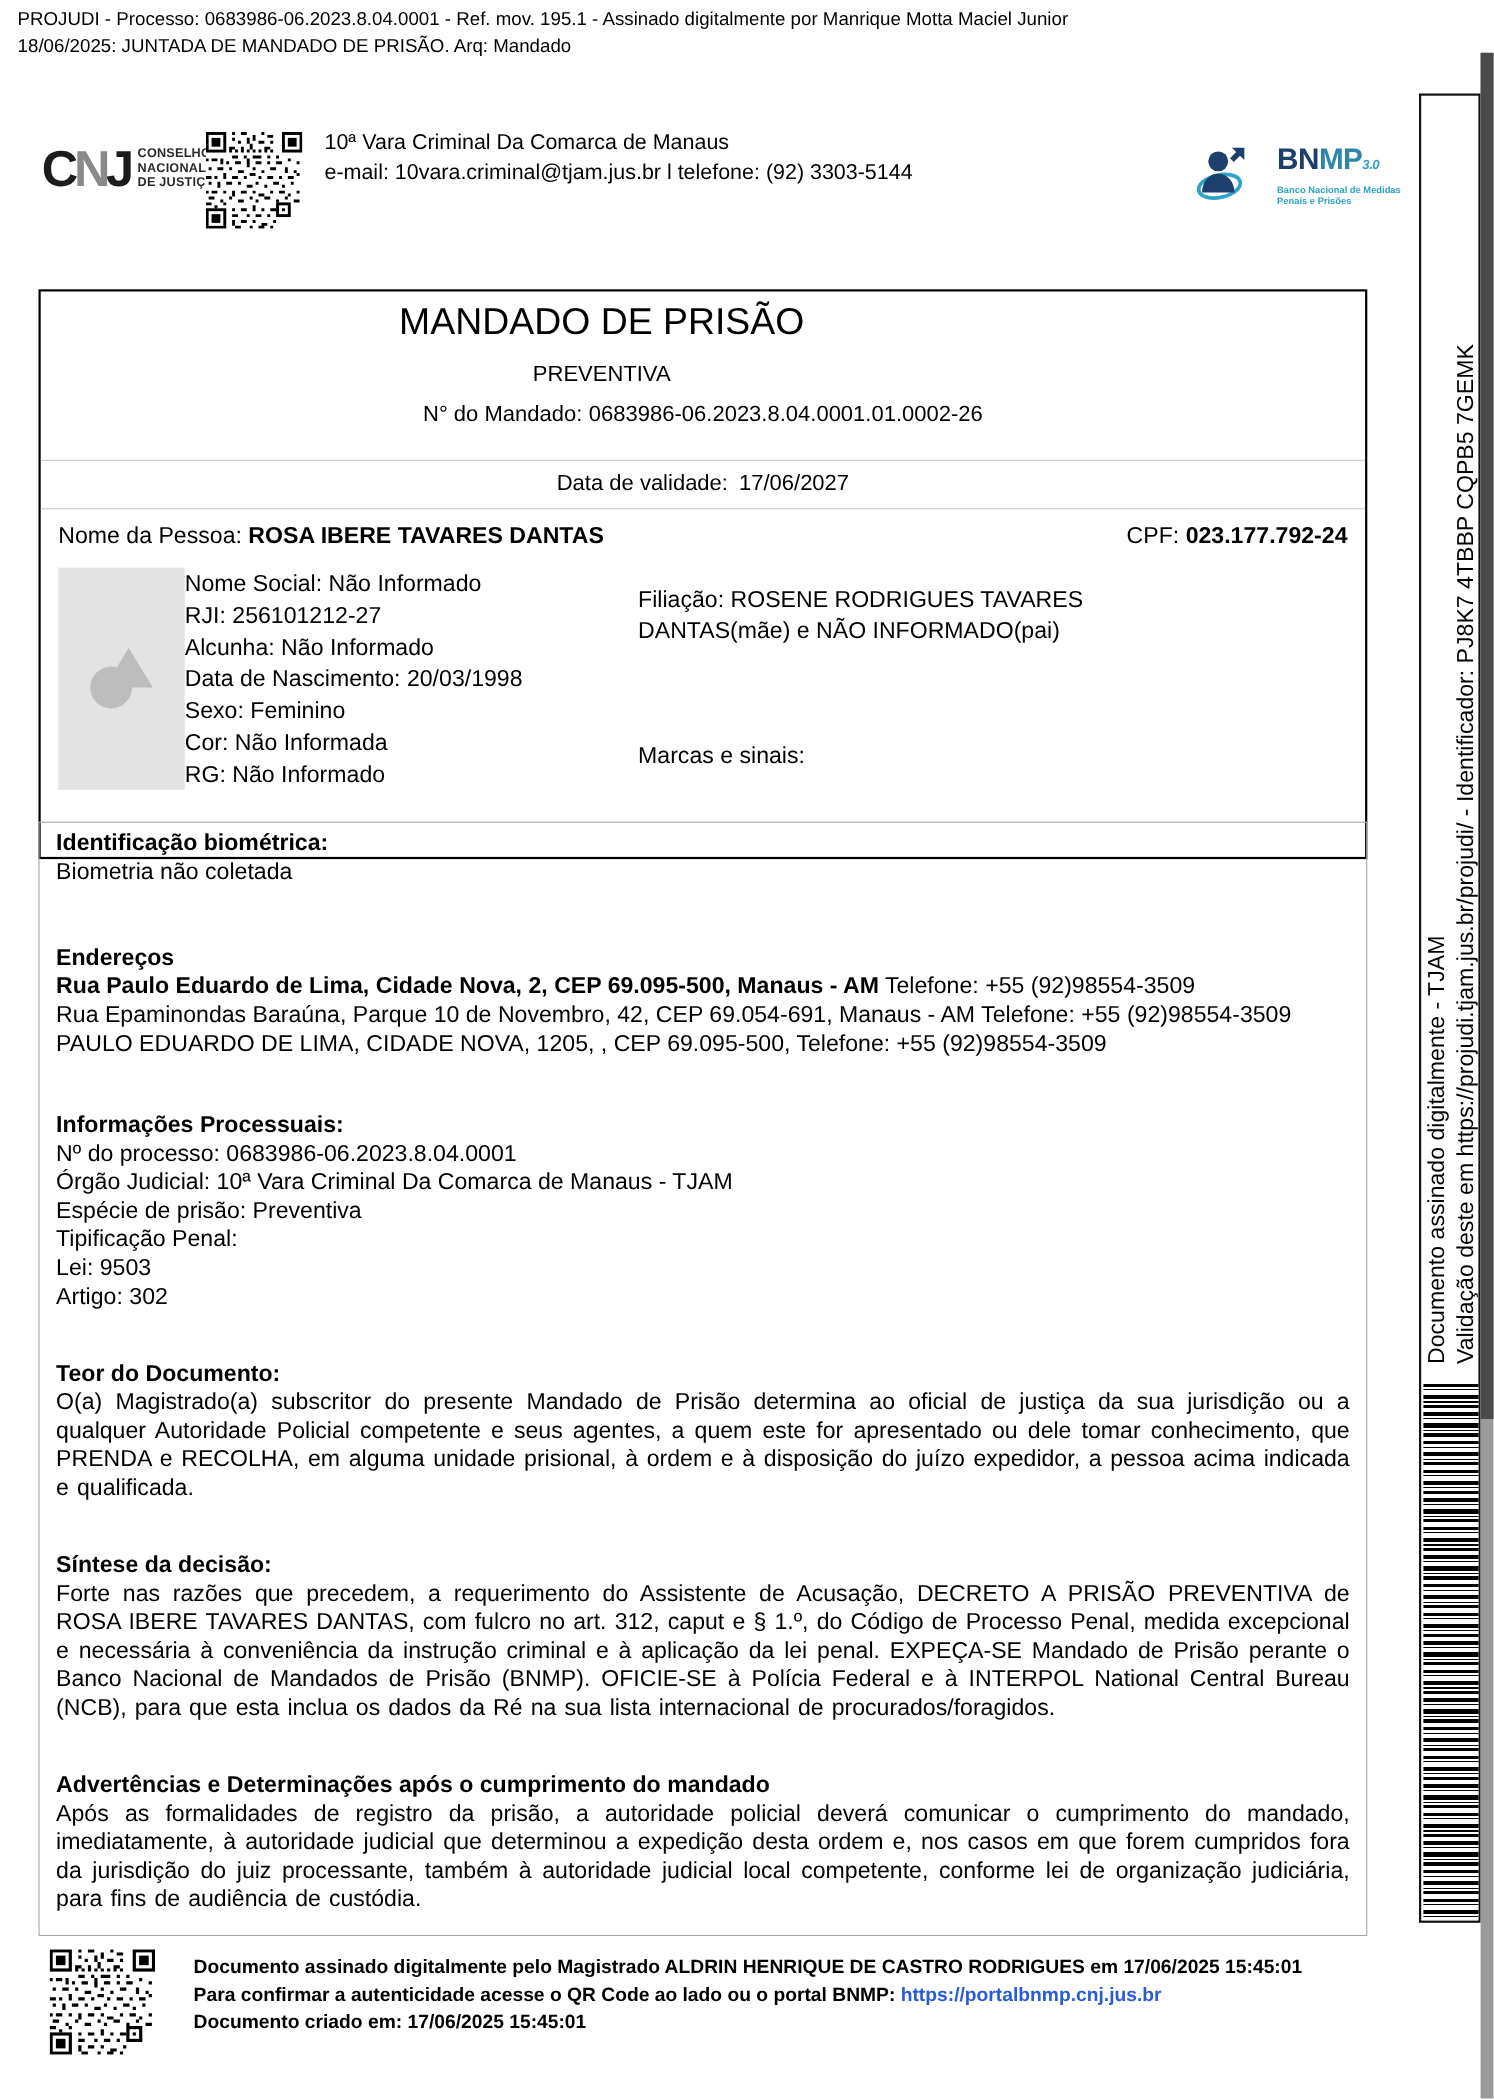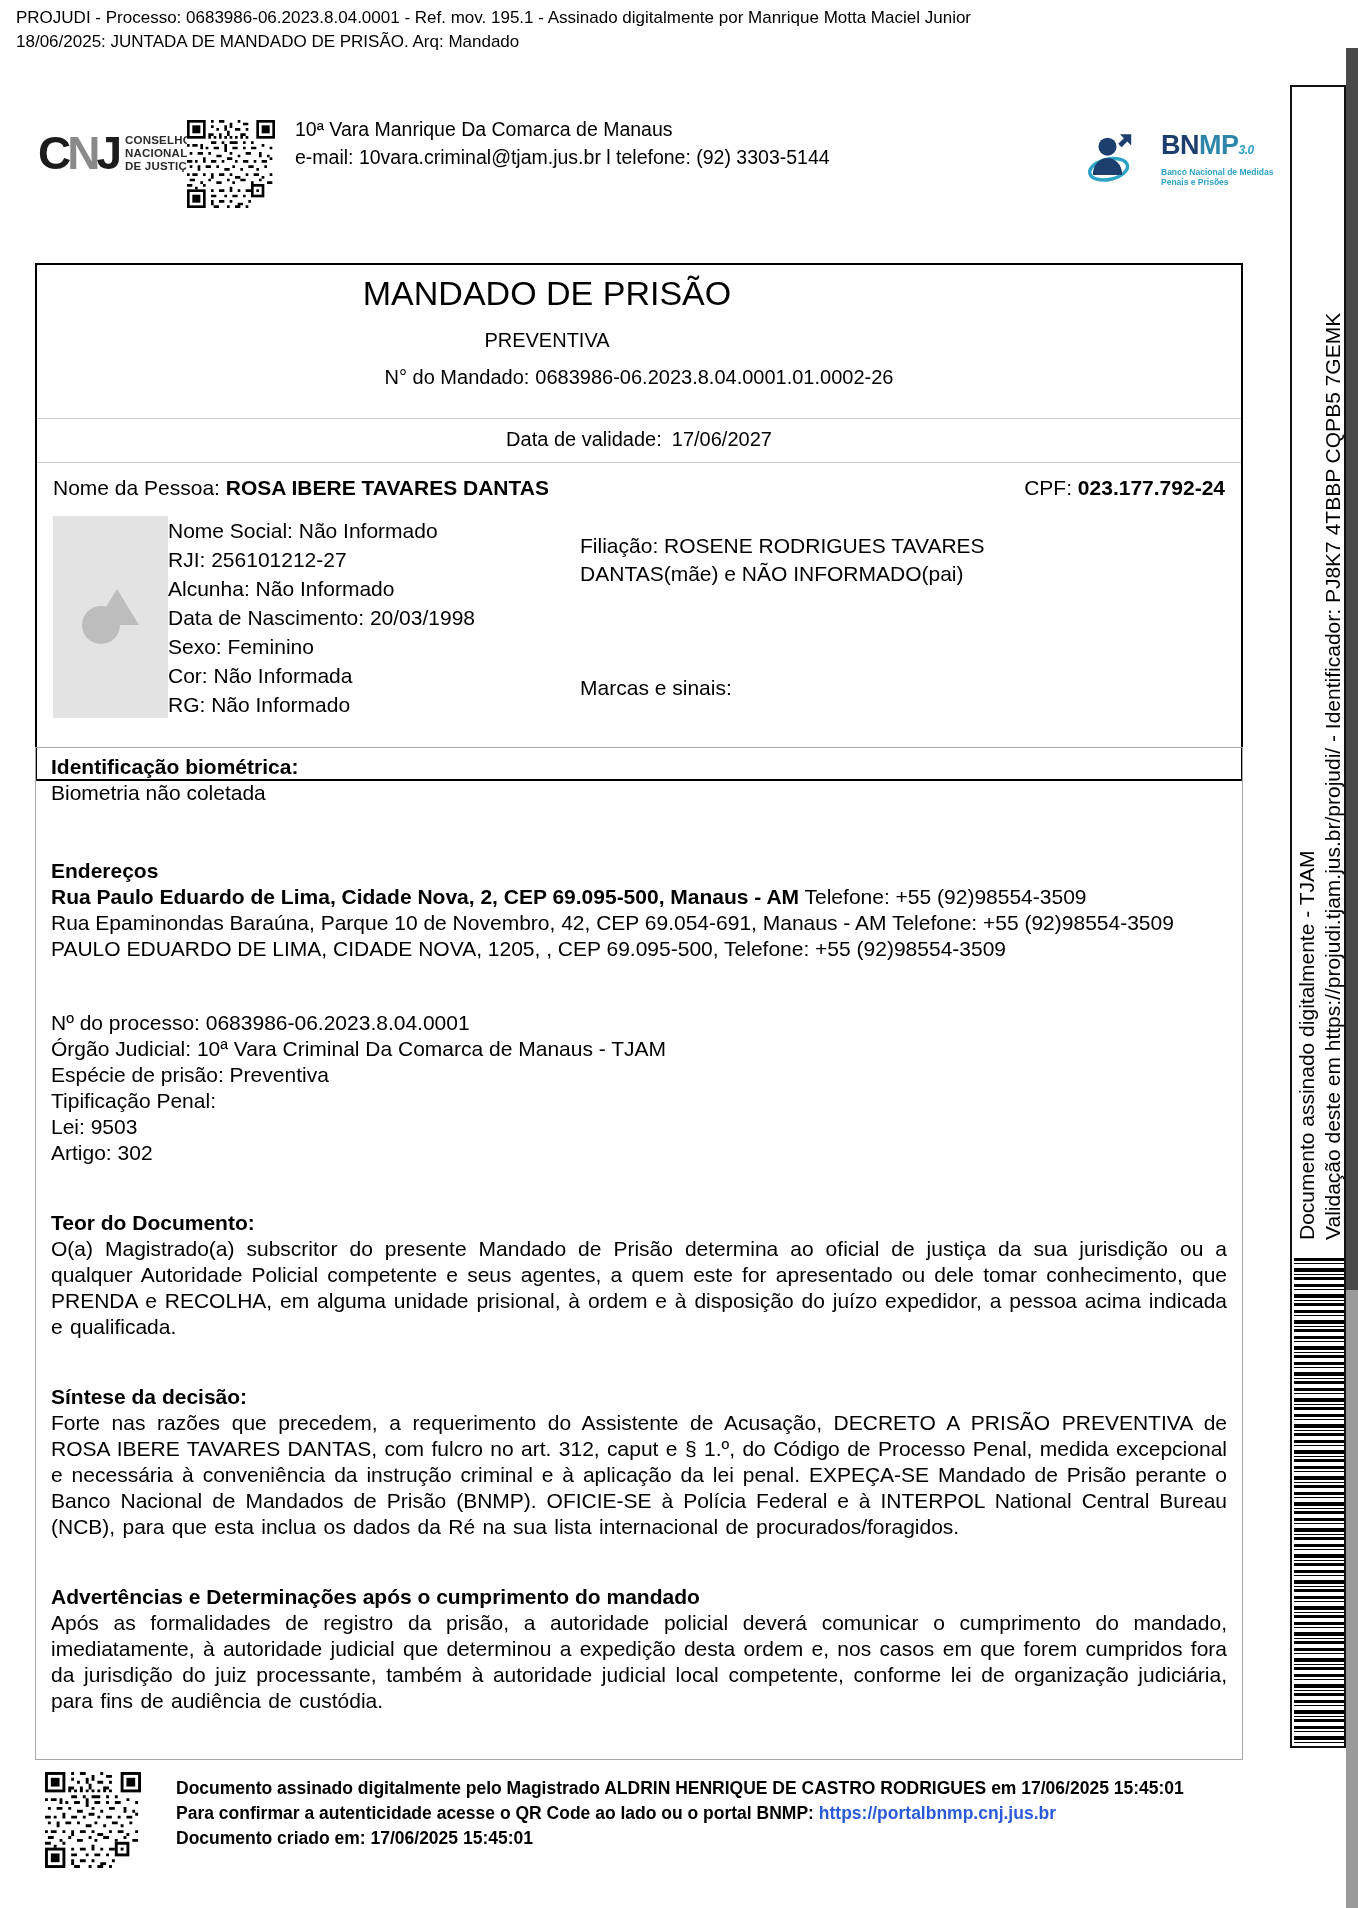--- a/index.html
+++ b/index.html
@@ -107,21 +107,21 @@
       <div>NACIONAL</div>
       <div>DE JUSTIÇA</div>
     </div>
   </div>
 
   <svg class="qr-top">
       <use href="#qr-sym" width="88" height="88"></use>
     </svg>
 
   <div class="court">
-    <div>10ª Vara Manrique Da Comarca de Manaus</div>
+    <div>10ª Vara Criminal Da Comarca de Manaus</div>
     <div>e-mail: 10vara.criminal@tjam.jus.br l telefone: (92) 3303-5144</div>
   </div>
 
   <div class="bnmp">
     <svg width="52" height="52" viewBox="0 0 46 46">
       <ellipse cx="20" cy="33" rx="17" ry="9" fill="none" stroke="#2ea3c6" stroke-width="3" transform="rotate(-12 20 33)"></ellipse>
       <circle cx="19" cy="13" r="8" fill="#1d3f6e"></circle>
       <path d="M6 38 c0-9 6-15 13-15 c7 0 13 6 13 15 z" fill="#1d3f6e"></path>
       <path d="M30 2 h10 v10 l-3.5 -3.5 l-5 5 l-3 -3 l5 -5 z" fill="#1d3f6e"></path>
     </svg>
@@ -176,20 +176,21 @@
     </div>
 
     <div class="section" style="margin-top:52px;">
       <div class="heading">Endereços</div>
       <div><span class="b">Rua Paulo Eduardo de Lima, Cidade Nova, 2, CEP 69.095-500, Manaus - AM</span><span> Telefone: +55 (92)98554-3509</span></div>
       <div class="addr2">Rua Epaminondas Baraúna, Parque 10 de Novembro, 42, CEP 69.054-691, Manaus - AM Telefone: +55 (92)98554-3509</div>
       <div>PAULO EDUARDO DE LIMA, CIDADE NOVA, 1205, , CEP 69.095-500, Telefone: +55 (92)98554-3509</div>
     </div>
 
     <div class="section" style="margin-top:48px;">
+      <div class="heading">Informações Processuais:</div>
       <div>Nº do processo: 0683986-06.2023.8.04.0001</div>
       <div>Órgão Judicial: 10ª Vara Criminal Da Comarca de Manaus - TJAM</div>
       <div>Espécie de prisão: Preventiva</div>
       <div>Tipificação Penal:</div>
       <div>Lei: 9503</div>
       <div>Artigo: 302</div>
     </div>
 
     <div class="section" style="margin-top:44px;">
       <div class="heading">Teor do Documento:</div>

